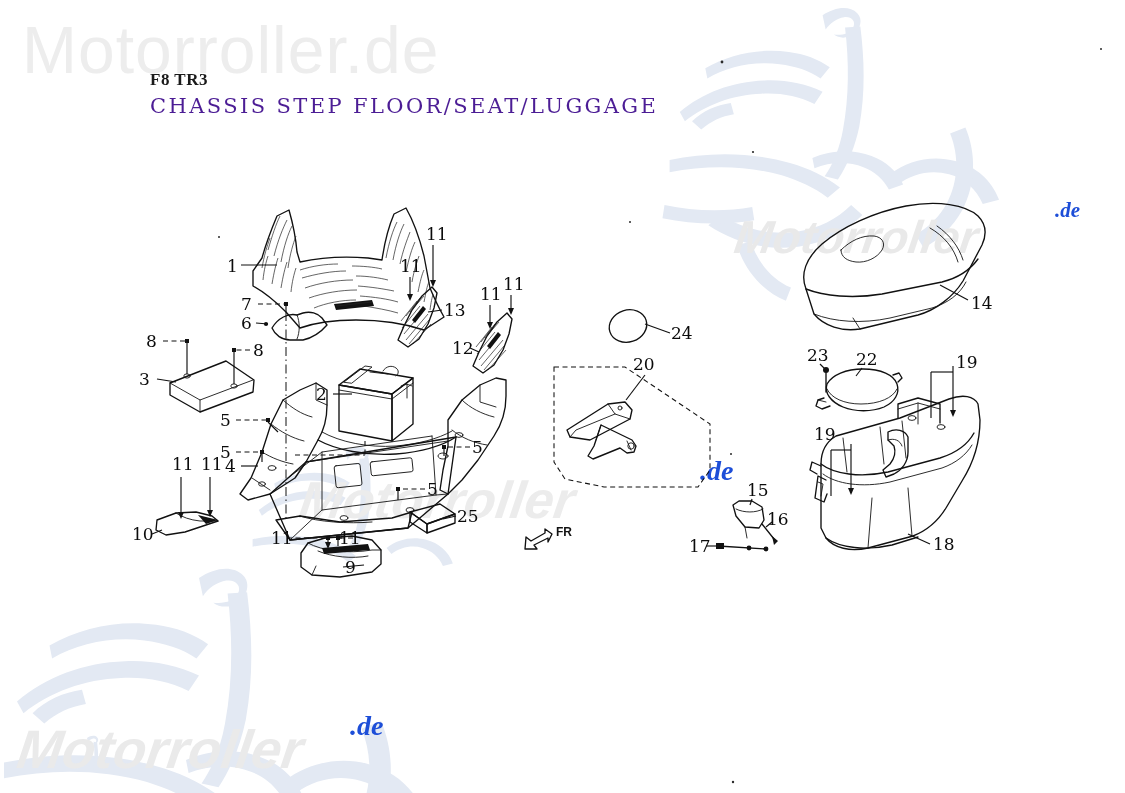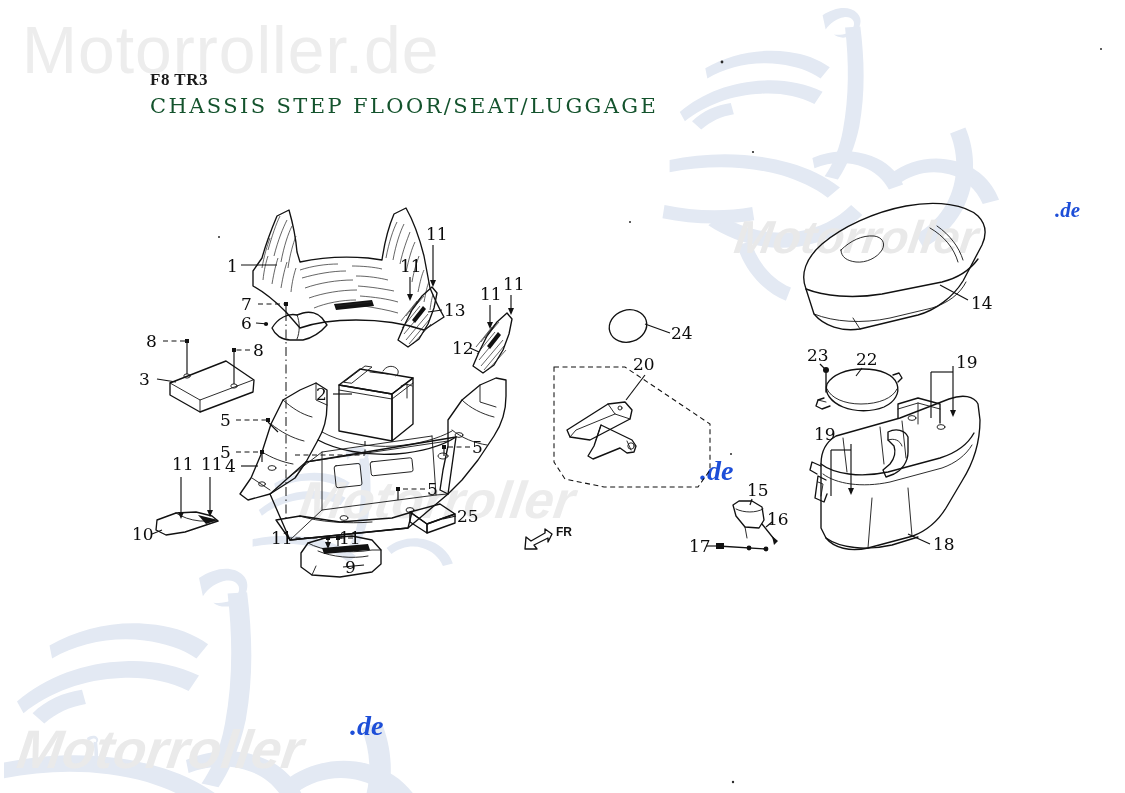--- a/index.html
+++ b/index.html
@@ -105,21 +105,21 @@
     font-size: 21px;
     font-weight: 700;
     color: #0d0d0d;
     letter-spacing: 3px;
   }
   .title-en {
     margin-top: 4px;
     font-family: "DejaVu Serif", serif;
     font-size: 21px;
     font-weight: 400;
-    color: #14532d;
+    color: #4c1d95;
     letter-spacing: 2.4px;
     white-space: nowrap;
   }
 
   
   #diagram {
     position: absolute;
     left: 0;
     top: 0;
     width: 1125px;

